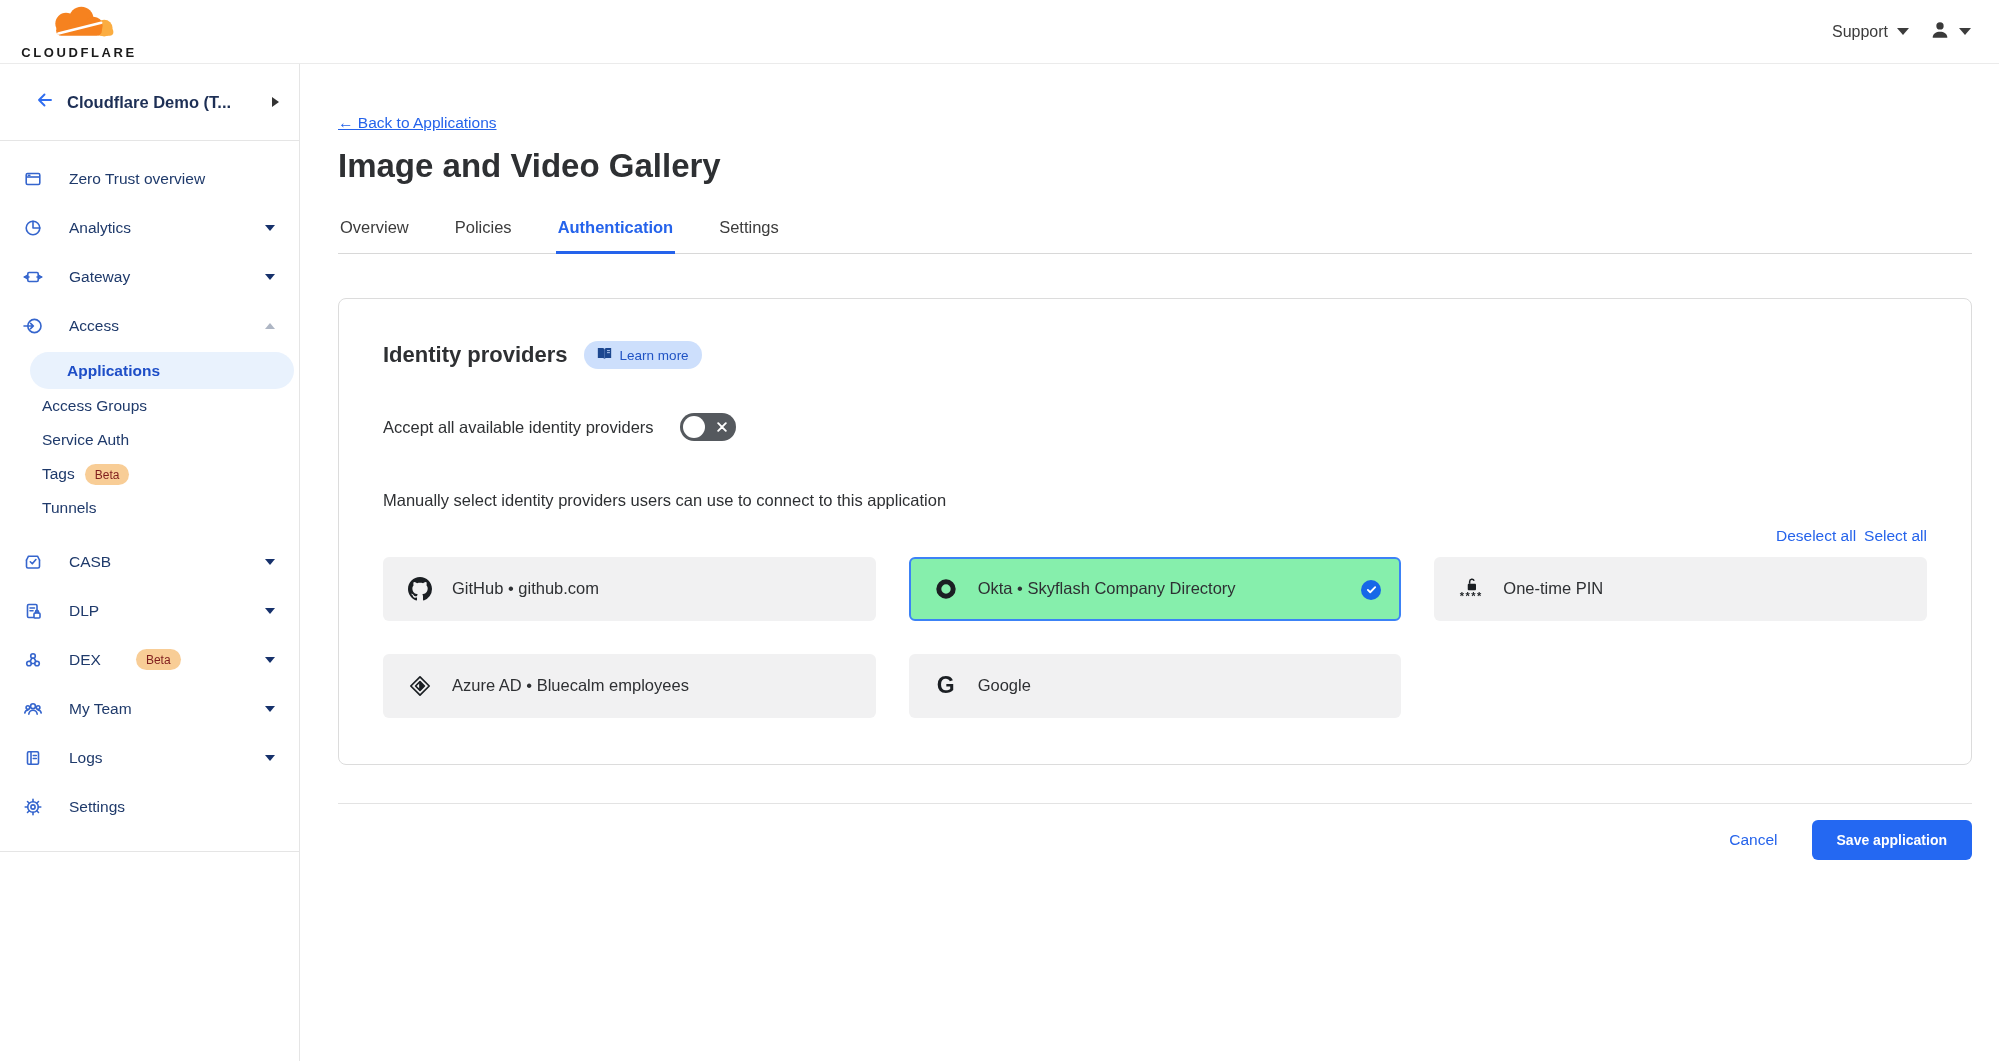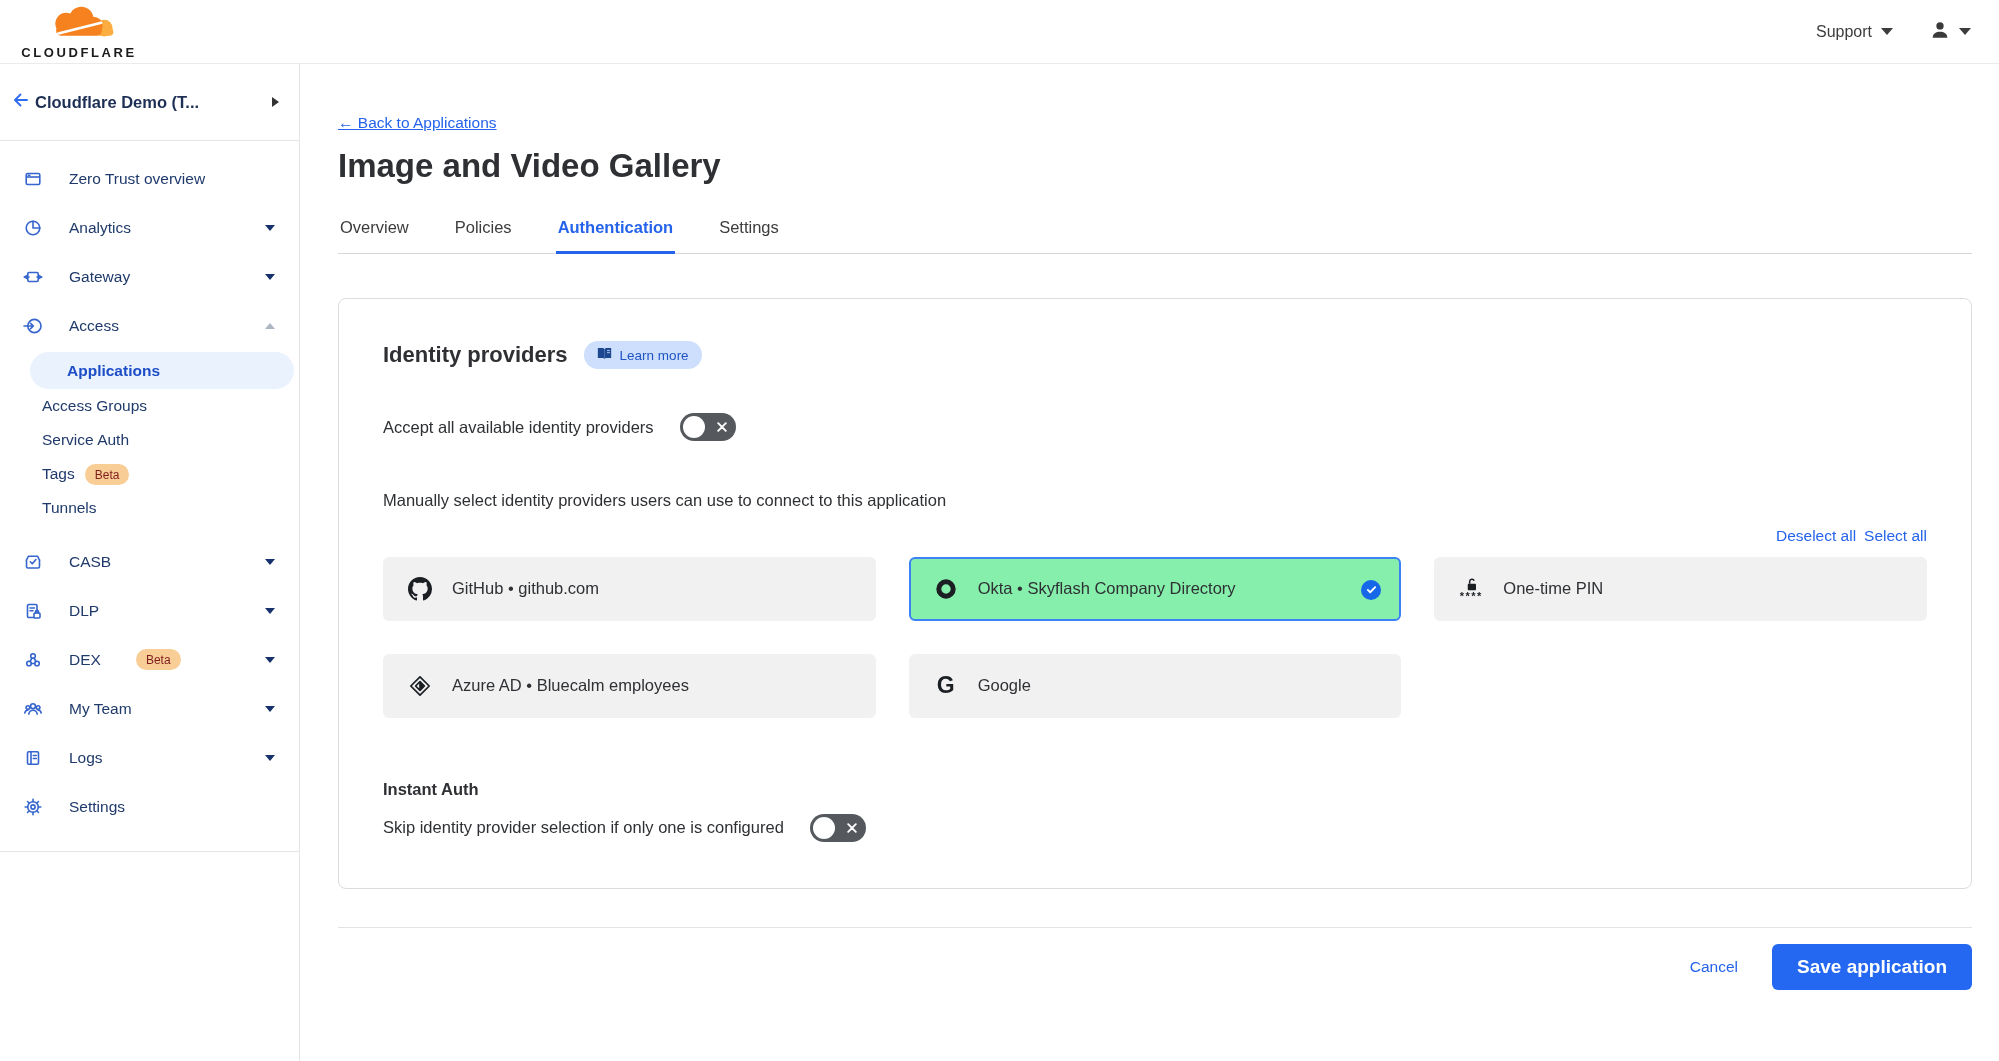--- a/index.html
+++ b/index.html
@@ -9,31 +9,31 @@
     font-family:"Liberation Sans", sans-serif;
     background:#ffffff; color:#2e3033;
   }
   
   .topbar {
     height:64px; display:flex; align-items:center; justify-content:space-between;
     padding:0 28px 0 14px; border-bottom:1px solid #ebebeb;
   }
   .logo { display:flex; flex-direction:column; align-items:center; gap:1px; width:130px; }
   .brand-text { font-size:13px; font-weight:bold; letter-spacing:2.6px; color:#1b1b1b; }
-  .topbar-right { display:flex; align-items:center; gap:36px; }
+  .topbar-right { display:flex; align-items:center; gap:20px; }
   .support { display:flex; align-items:center; gap:9px; font-size:16px; color:#3c3c3c; cursor:pointer; }
   .caret { width:0; height:0; border-left:6px solid transparent; border-right:6px solid transparent; border-top:7px solid #3c3c3c; }
   .user-menu { display:flex; align-items:center; gap:8px; cursor:pointer; }
 
   
   .layout { display:flex; height:997px; }
   .sidebar { width:300px; flex-shrink:0; border-right:1px solid #e5e5e5; }
   .sidebar-header {
-    height:77px; display:flex; align-items:center; gap:5px;
-    padding:0 20px 0 10px; border-bottom:1px solid #e5e5e5; cursor:pointer;
+    height:77px; display:flex; align-items:center; gap:13px;
+    padding:0 20px 0 34px; border-bottom:1px solid #e5e5e5; cursor:pointer;
   }
   .account-title { font-size:16.5px; font-weight:bold; color:#1d2f55; flex:1; white-space:nowrap; overflow:hidden; }
   .chevron-right { width:0; height:0; border-top:5.5px solid transparent; border-bottom:5.5px solid transparent; border-left:7px solid #333; }
 
   .nav { padding-top:13px; }
   .nav-item { height:49px; display:flex; align-items:center; gap:25px; padding:0 24px 0 22px; cursor:pointer; }
   .nav-icon { width:22px; display:flex; justify-content:center; }
   .nav-label { font-size:15.5px; color:#1f3a6b; }
   .nav-caret { margin-left:auto; width:0; height:0; border-left:5.5px solid transparent; border-right:5.5px solid transparent; border-top:6.5px solid #16316b; }
   .nav-caret.up { border-top:none; border-bottom:6.5px solid #aeb6c4; }
@@ -97,21 +97,21 @@
   .instant-heading { font-size:16.5px; font-weight:bold; margin:0; }
   .instant-row { display:flex; align-items:center; gap:26px; margin-top:15px; }
 
   .page-footer {
     margin-top:38px; border-top:1px solid #e3e3e3; padding-top:16px;
     display:flex; justify-content:flex-end; align-items:center; gap:34px;
   }
   .cancel-link { color:#2563eb; font-size:15.5px; cursor:pointer; }
   .save-btn {
     background:#2468f2; color:#fff; border:none; border-radius:6px;
-    font-family:inherit; font-size:19px; font-weight:bold; padding:12px 25px; cursor:pointer;
+    font-family:inherit; font-size:14px; font-weight:bold; padding:12px 25px; cursor:pointer;
   }
 </style>
 </head>
 <body>
 
 <header class="topbar">
   <div class="logo">
     <span>
       <svg width="84" height="36" viewBox="0 0 110 44">
         <circle cx="88" cy="30" r="11" fill="#fbad41"></circle>
@@ -391,34 +391,20 @@
         </div>
 
         <div class="provider">
           <span class="provider-icon">
             <span class="google-glyph">G</span>
           </span>
           <span>Google</span>
         </div>
       </div>
 
-      <div class="instant">
-        <h3 class="instant-heading">Instant Auth</h3>
-        <div class="instant-row">
-          <span class="toggle-label">Skip identity provider selection if only one is configured</span>
-          <div class="toggle">
-            <span class="knob"></span>
-            <span class="x-icon">
-              <svg width="10" height="10" viewBox="0 0 10 10" stroke="#ffffff" stroke-width="1.9" stroke-linecap="round">
-                <path d="M1.2 1.2 L8.8 8.8 M8.8 1.2 L1.2 8.8"></path>
-              </svg>
-            </span>
-          </div>
-        </div>
-      </div>
     </section>
 
     <div class="page-footer">
       <span class="cancel-link">Cancel</span>
       <button class="save-btn">Save application</button>
     </div>
   </main>
 </div>
 
 </body></html>

